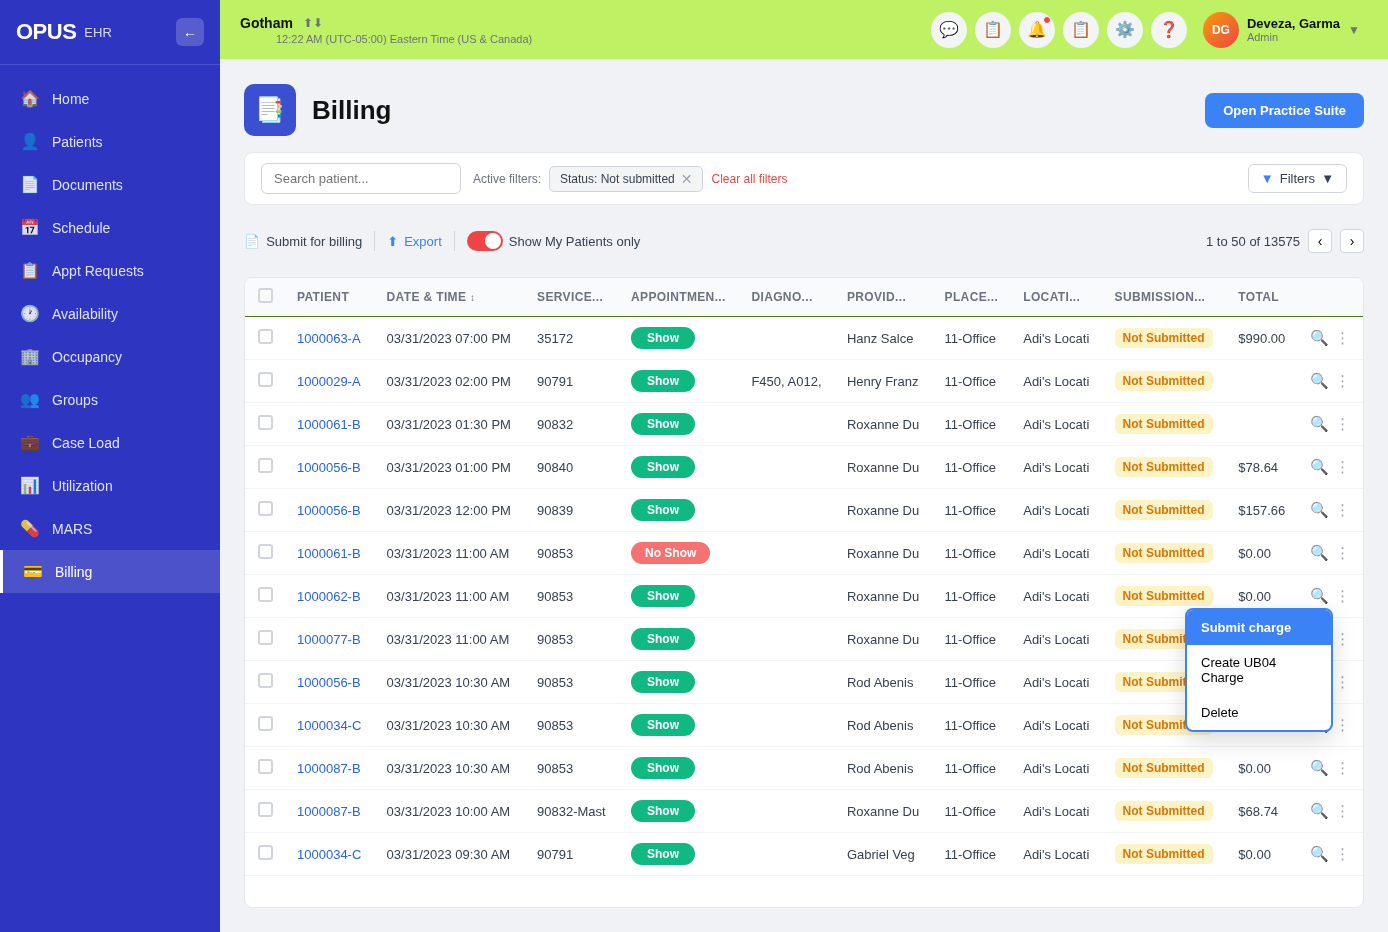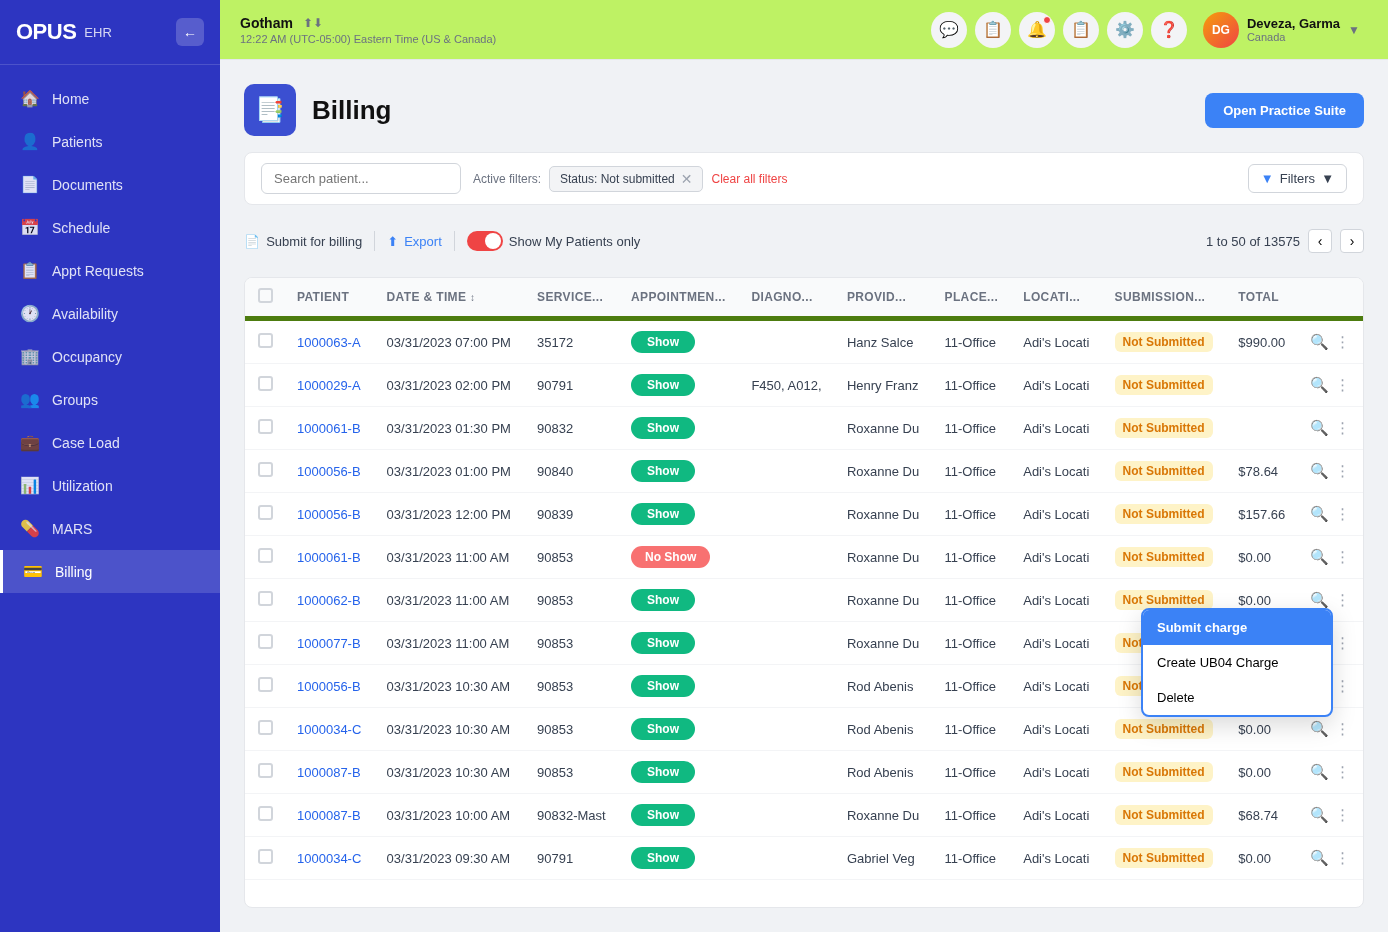--- a/index.html
+++ b/index.html
@@ -89,20 +89,21 @@
       gap: 2px;
     }
     .topbar-location-name {
       font-weight: 700;
       font-size: 14px;
       color: #111;
     }
     .topbar-location-time {
       font-size: 11px;
       color: #6b7280;
+      margin-left: 36px;
     }
     .topbar-location-arrow {
       margin-left: 6px;
       font-size: 12px;
       color: #6b7280;
       cursor: pointer;
     }
     .topbar-icons {
       margin-left: auto;
       display: flex;
@@ -324,21 +325,21 @@
     }
     thead th {
       background: #f9fafb;
       padding: 10px 12px;
       text-align: left;
       font-size: 12px;
       font-weight: 600;
       color: #6b7280;
       text-transform: uppercase;
       letter-spacing: 0.03em;
-      border-bottom: 5px solid #4d7c0f;
+      border-bottom: 1px solid #4d7c0f;
       white-space: nowrap;
     }
     thead th:first-child { width: 40px; text-align: center; }
     tbody tr {
       border-bottom: 1px solid #f3f4f6;
     }
     tbody td {
       padding: 10px 12px;
       font-size: 13px;
       color: #374151;
@@ -394,21 +395,21 @@
     
     .context-menu {
       position: absolute;
       right: 30px;
       top: 330px;
       background: white;
       border-radius: 8px;
       border: 2px solid #3b82f6;
       box-shadow: 0 8px 24px rgba(0,0,0,0.15);
       z-index: 100;
-      width: 192px;
+      width: 148px;
       overflow: hidden;
     }
     .context-menu-item {
       padding: 10px 14px;
       font-size: 13px;
       cursor: pointer;
     }
     .context-menu-item.active {
       background: #3b82f6;
       color: white;
@@ -505,21 +506,21 @@
         🔔
         <span class="notification-dot"></span>
       </div>
       <div class="topbar-icon-btn">📋</div>
       <div class="topbar-icon-btn">⚙️</div>
       <div class="topbar-icon-btn">❓</div>
       <div class="topbar-user">
         <div class="avatar-circle">DG</div>
         <div class="user-info">
           <span class="user-name">Deveza, Garma</span>
-          <span class="user-role">Canada</span>
+          <span class="user-role">Admin</span>
         </div>
         <span class="user-chevron">▼</span>
       </div>
     </div>
   </div>
 
   <div class="content">
 
     <div class="page-header">
       <div class="page-title-group">

